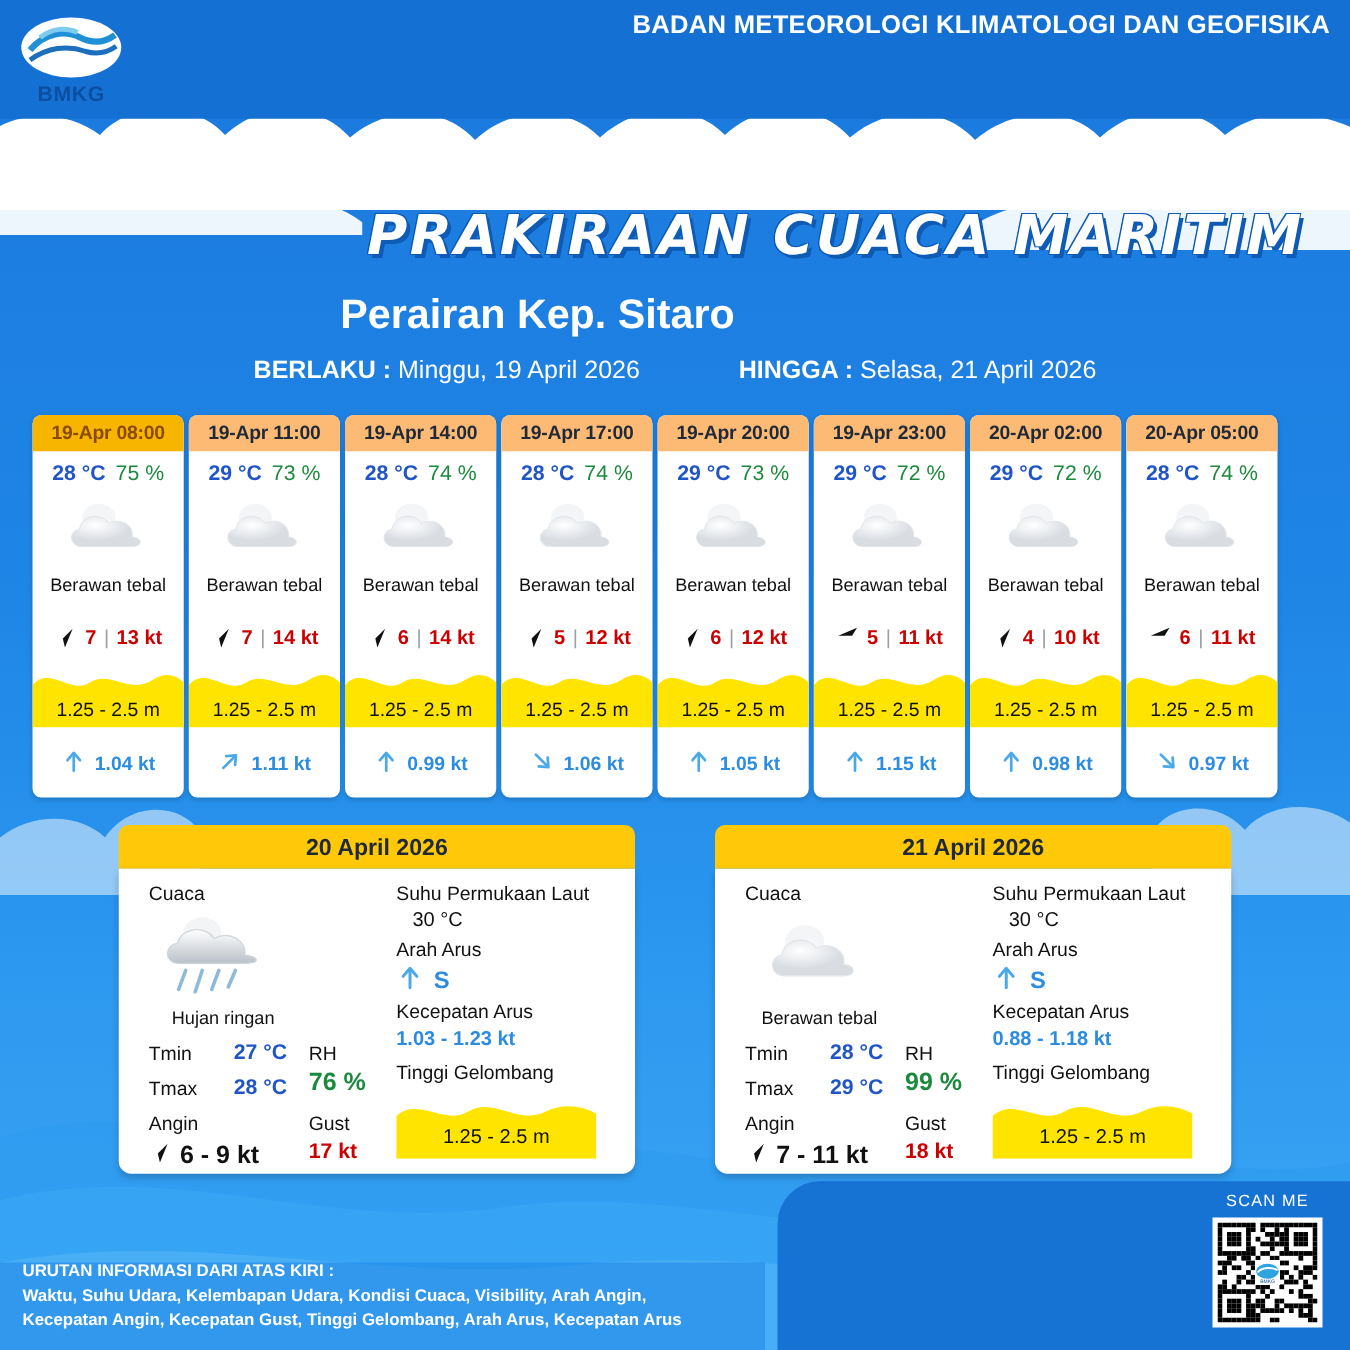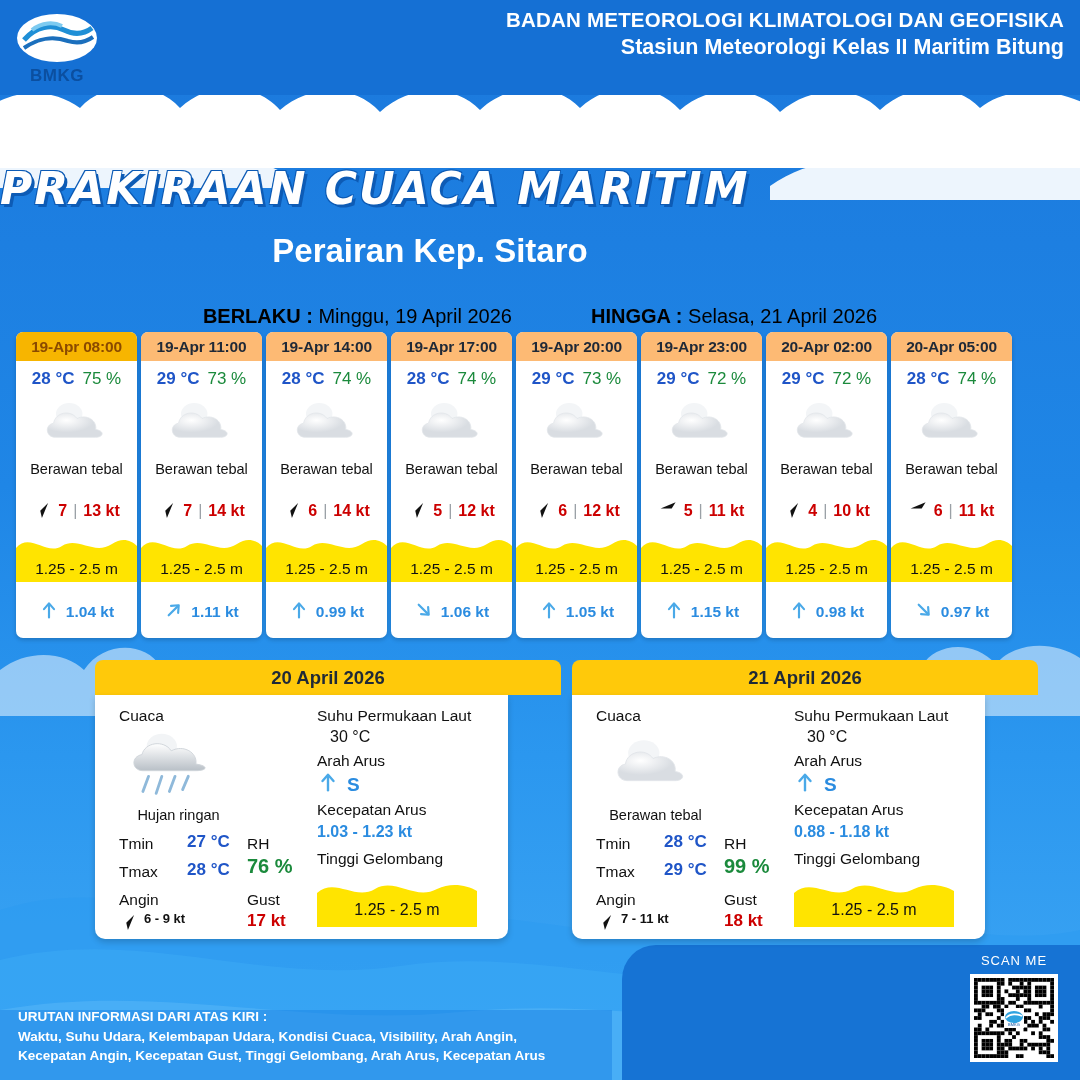--- a/index.html
+++ b/index.html
@@ -32,39 +32,39 @@
     font-size: 17px; font-weight: bold; color: #0b4fa0; letter-spacing: .5px;
   }
   .hdr-lines {
     position: absolute; right: 16px; top: 8px; text-align: right; color: #ffffff;
   }
   .hdr-line1 { font-size: 20.5px; font-weight: bold; letter-spacing: .2px; margin-left: 16px; }
   .hdr-line2 { font-size: 21.5px; font-weight: bold; margin-top: 3px; }
 
   
   .title-main {
-    position: absolute; top: 163px; left: 0; width: 1043px; text-align: left;
+    position: absolute; top: 163px; left: 0; width: 1043px; text-align: right;
     font-size: 44px; font-weight: bold; font-style: italic; color: #ffffff;
     letter-spacing: 2px; z-index: 6;
     text-shadow: 3px 3px 0 #0d5bb5, -1px -1px 0 #0d5bb5, 1px -1px 0 #0d5bb5, -1px 1px 0 #0d5bb5;
     font-family: "DejaVu Sans", sans-serif;
   }
   .title-sub {
     position: absolute; top: 232px; left: 0; width: 860px; text-align: center;
     font-size: 33px; font-weight: bold; color: #ffffff; z-index: 6;
   }
   .validity {
     position: absolute; top: 285px; left: 0; width: 1080px; text-align: center;
-    color: #000000; font-size: 20px; z-index: 6; margin-top: 20px;
+    color: #ffffff; font-size: 20px; z-index: 6;
   }
   .validity b { font-weight: bold; }
   .validity .gap { display: inline-block; width: 68px; }
 
   
-  .cards { position: absolute; top: 332px; left: 16px; width: 1036px; z-index: 6;
+  .cards { position: absolute; top: 332px; left: 26px; width: 1036px; z-index: 6;
            display: flex; gap: 4px; }
   .card {
     width: 121px; background: #ffffff; border-radius: 7px; overflow: hidden;
     box-shadow: 0 2px 4px rgba(0,0,0,.18);
     position: relative; height: 306px;
   }
   .card.first .card-time { background: #f7b500; color: #8a4a00; }
   .card-time {
     background: #fdba74; color: #1f2937; font-size: 15.5px; font-weight: bold;
     text-align: center; padding: 6px 0 5px; letter-spacing: -.2px;
@@ -93,40 +93,40 @@
     position: absolute; left: 0; bottom: 14px; width: 100%;
     display: flex; align-items: center; justify-content: center; gap: 7px;
     font-size: 15.5px; color: #2b8ce0; font-weight: bold;
   }
 
   
   .daily { position: absolute; top: 660px; z-index: 6; }
   .daily.left { left: 95px; }
   .daily.right { left: 572px; }
   .daily-head {
-    width: 466px; background: #ffc90a; border-radius: 8px 8px 0 0;
+    width: 413px; background: #ffc90a; border-radius: 8px 8px 0 0;
     text-align: center; font-size: 18.5px; font-weight: bold; color: #1f2937;
     padding: 7px 0 6px;
   }
   .daily-body {
     width: 413px; height: 244px; background: #ffffff; border-radius: 0 0 10px 10px;
     position: relative; box-shadow: 0 3px 6px rgba(0,0,0,.18);
   }
   .lbl { font-size: 15.5px; color: #111; }
   .d-cuaca { position: absolute; left: 24px; top: 12px; }
   .d-icon { position: absolute; left: 26px; top: 32px; width: 110px; height: 76px;
             display: flex; align-items: center; justify-content: center;}
   .d-cond { position: absolute; left: 26px; top: 112px; width: 115px; text-align: center; font-size: 14.5px; color: #111; }
   .d-tmin-l { position: absolute; left: 24px; top: 140px; }
   .d-tmin-v { position: absolute; left: 92px; top: 137px; font-size: 17px; font-weight: bold; color: #1f55c7; }
   .d-tmax-l { position: absolute; left: 24px; top: 168px; }
   .d-tmax-v { position: absolute; left: 92px; top: 165px; font-size: 17px; font-weight: bold; color: #1f55c7; }
   .d-angin-l { position: absolute; left: 24px; top: 196px; }
-  .d-angin-v { position: absolute; left: 24px; top: 216px; display: flex; align-items: flex-start; gap: 6px;
-               font-size: 13px; font-weight: bold; color: #111; }
+  .d-angin-v { position: absolute; left: 24px; top: 216px; display: flex; align-items: flex-end; gap: 6px;
+               font-size: 20px; font-weight: bold; color: #111; }
   .d-rh-l { position: absolute; left: 152px; top: 140px; }
   .d-rh-v { position: absolute; left: 152px; top: 160px; font-size: 20px; font-weight: bold; color: #1b8a3c; }
   .d-gust-l { position: absolute; left: 152px; top: 196px; }
   .d-gust-v { position: absolute; left: 152px; top: 216px; font-size: 17px; font-weight: bold; color: #cc0000; }
   .d-sst-l { position: absolute; left: 222px; top: 12px; }
   .d-sst-v { position: absolute; left: 222px; top: 33px; font-size: 16px; color: #111; margin-left: 13px; }
   .d-arus-l { position: absolute; left: 222px; top: 57px; }
   .d-arus-v { position: absolute; left: 222px; top: 76px; display: flex; align-items: center; gap: 8px;
               font-size: 19px; font-weight: bold; color: #2b8ce0; }
   .d-kec-l { position: absolute; left: 222px; top: 106px; }
@@ -188,21 +188,20 @@
       <svg viewBox="0 0 86 56" width="86" height="56">
         <ellipse cx="43" cy="28" rx="40" ry="24" fill="#ffffff"></ellipse>
         <path d="M10,30 C22,16 38,14 50,20 C60,25 70,24 78,18" stroke="#1f8fd6" stroke-width="5" fill="none"></path>
         <path d="M10,38 C24,28 40,26 54,31 C64,34 72,32 79,27" stroke="#1b6fbd" stroke-width="4" fill="none"></path>
         <path d="M18,20 C28,12 40,12 48,16" stroke="#7ecbf0" stroke-width="4" fill="none"></path>
       </svg>
       <div class="bmkg-text">BMKG</div>
     </div>
     <div class="hdr-lines">
       <div class="hdr-line1">BADAN METEOROLOGI KLIMATOLOGI DAN GEOFISIKA</div>
-      <div class="hdr-line2">Stasiun Meteorologi Kelas II Maritim Bitung</div>
     </div>
   </div>
 
   <div class="title-main">PRAKIRAAN CUACA MARITIM</div>
   <div class="title-sub">Perairan Kep. Sitaro</div>
   <div class="validity">
     <b>BERLAKU :</b>
     <span>Minggu, 19 April 2026</span>
     <span class="gap"></span>
     <b>HINGGA :</b>

